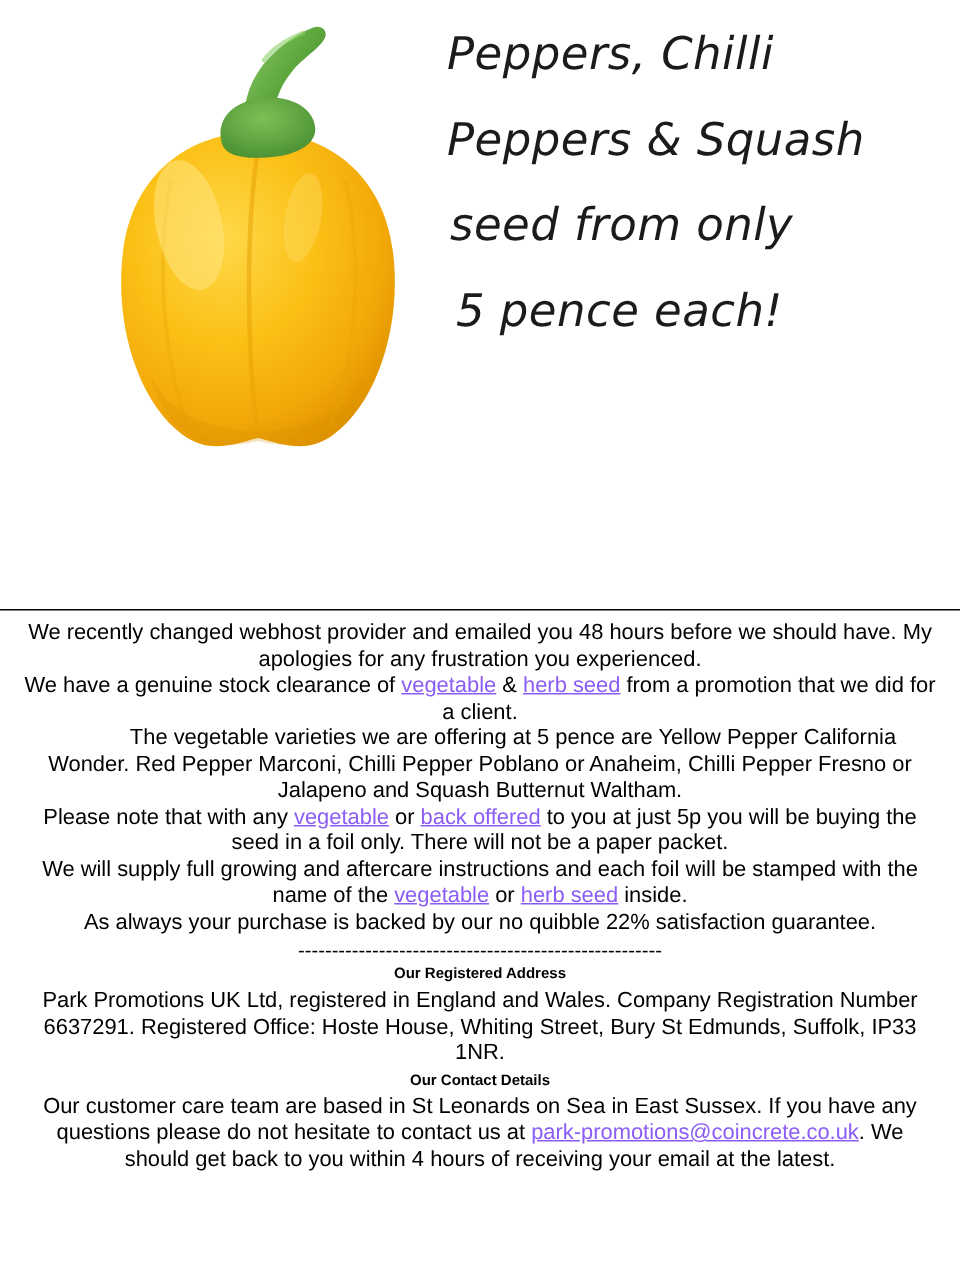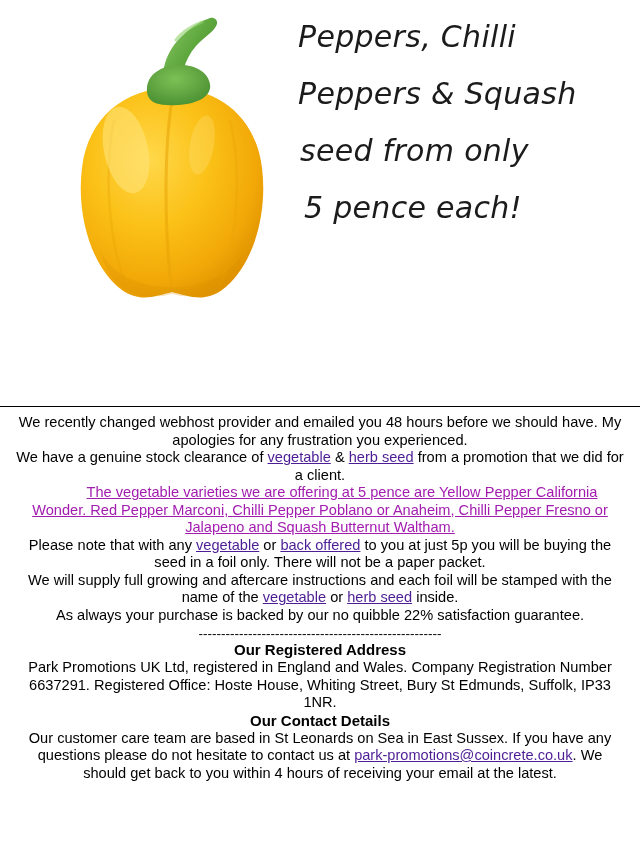--- a/index.html
+++ b/index.html
@@ -80,41 +80,40 @@
     box-sizing: border-box;
     font-size: 14.6px;
     line-height: 17.5px;
     text-align: center;
   }
   .para {
     margin: 0 0 0 0;
     text-align: center;
   }
   .lnk {
-    color: #4c1d95;
+    color: #8b5cf6;
     text-decoration: underline;
     cursor: pointer;
   }
   .blue-block {
-    color: #a21caf;
-    text-decoration: underline;
+    color: #000000;
     margin-left: 44px;
   }
   .dashes {
     text-align: center;
     letter-spacing: 0px;
     font-size: 13.5px;
     line-height: 15px;
     color: #000;
     margin-top: 2px;
   }
   .sect-title {
     font-weight: bold;
     text-align: center;
-    font-size: 15px;
+    font-size: 10px;
     line-height: 18px;
   }
   .addr {
     text-align: center;
   }
 </style>
 </head>
 <body>
 
 <div class="page">

